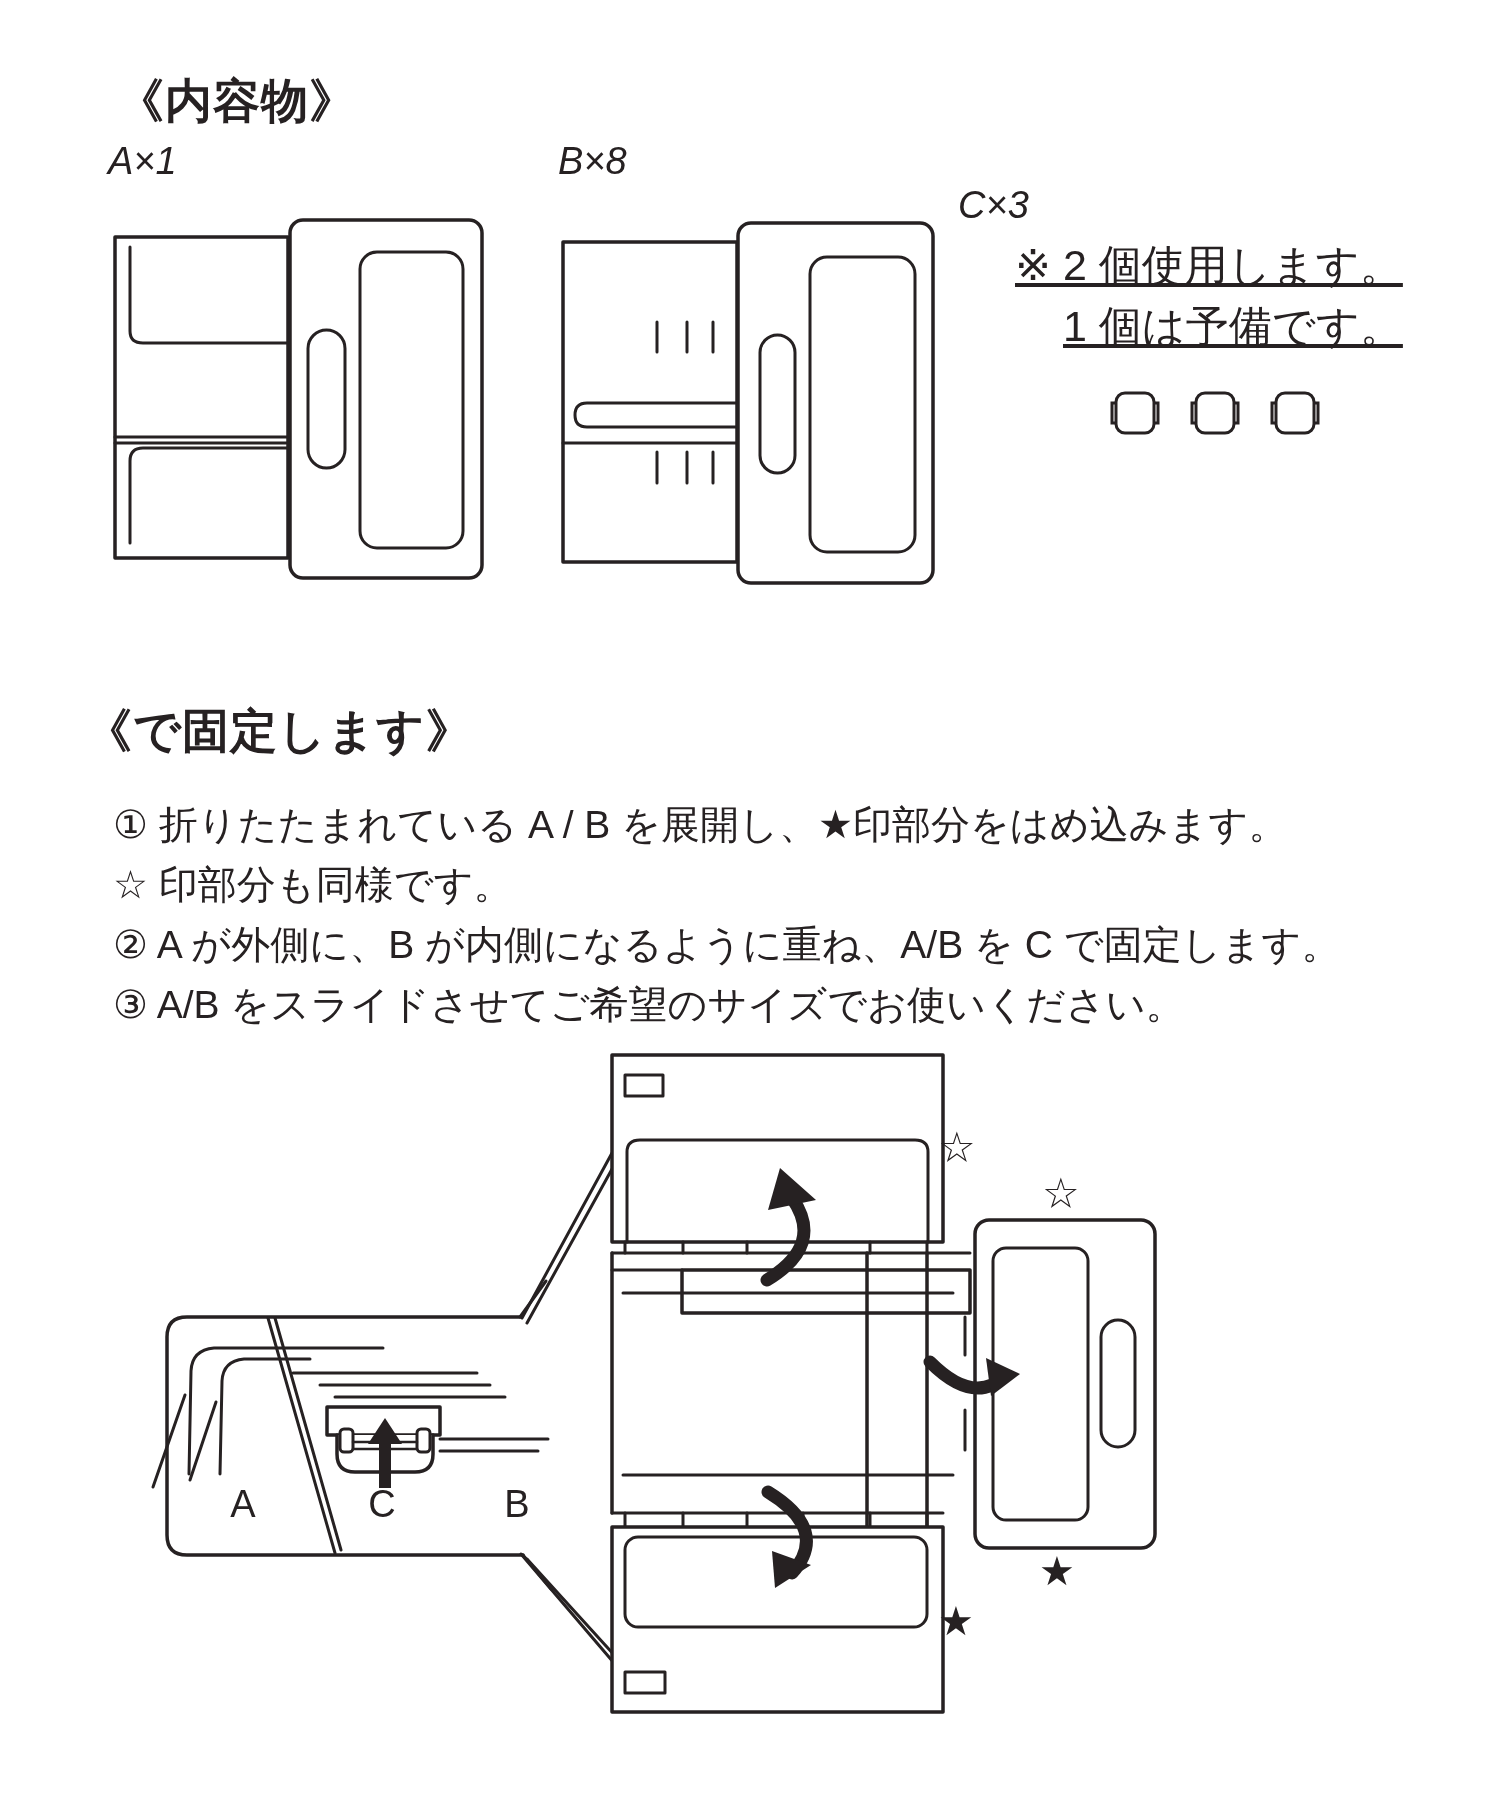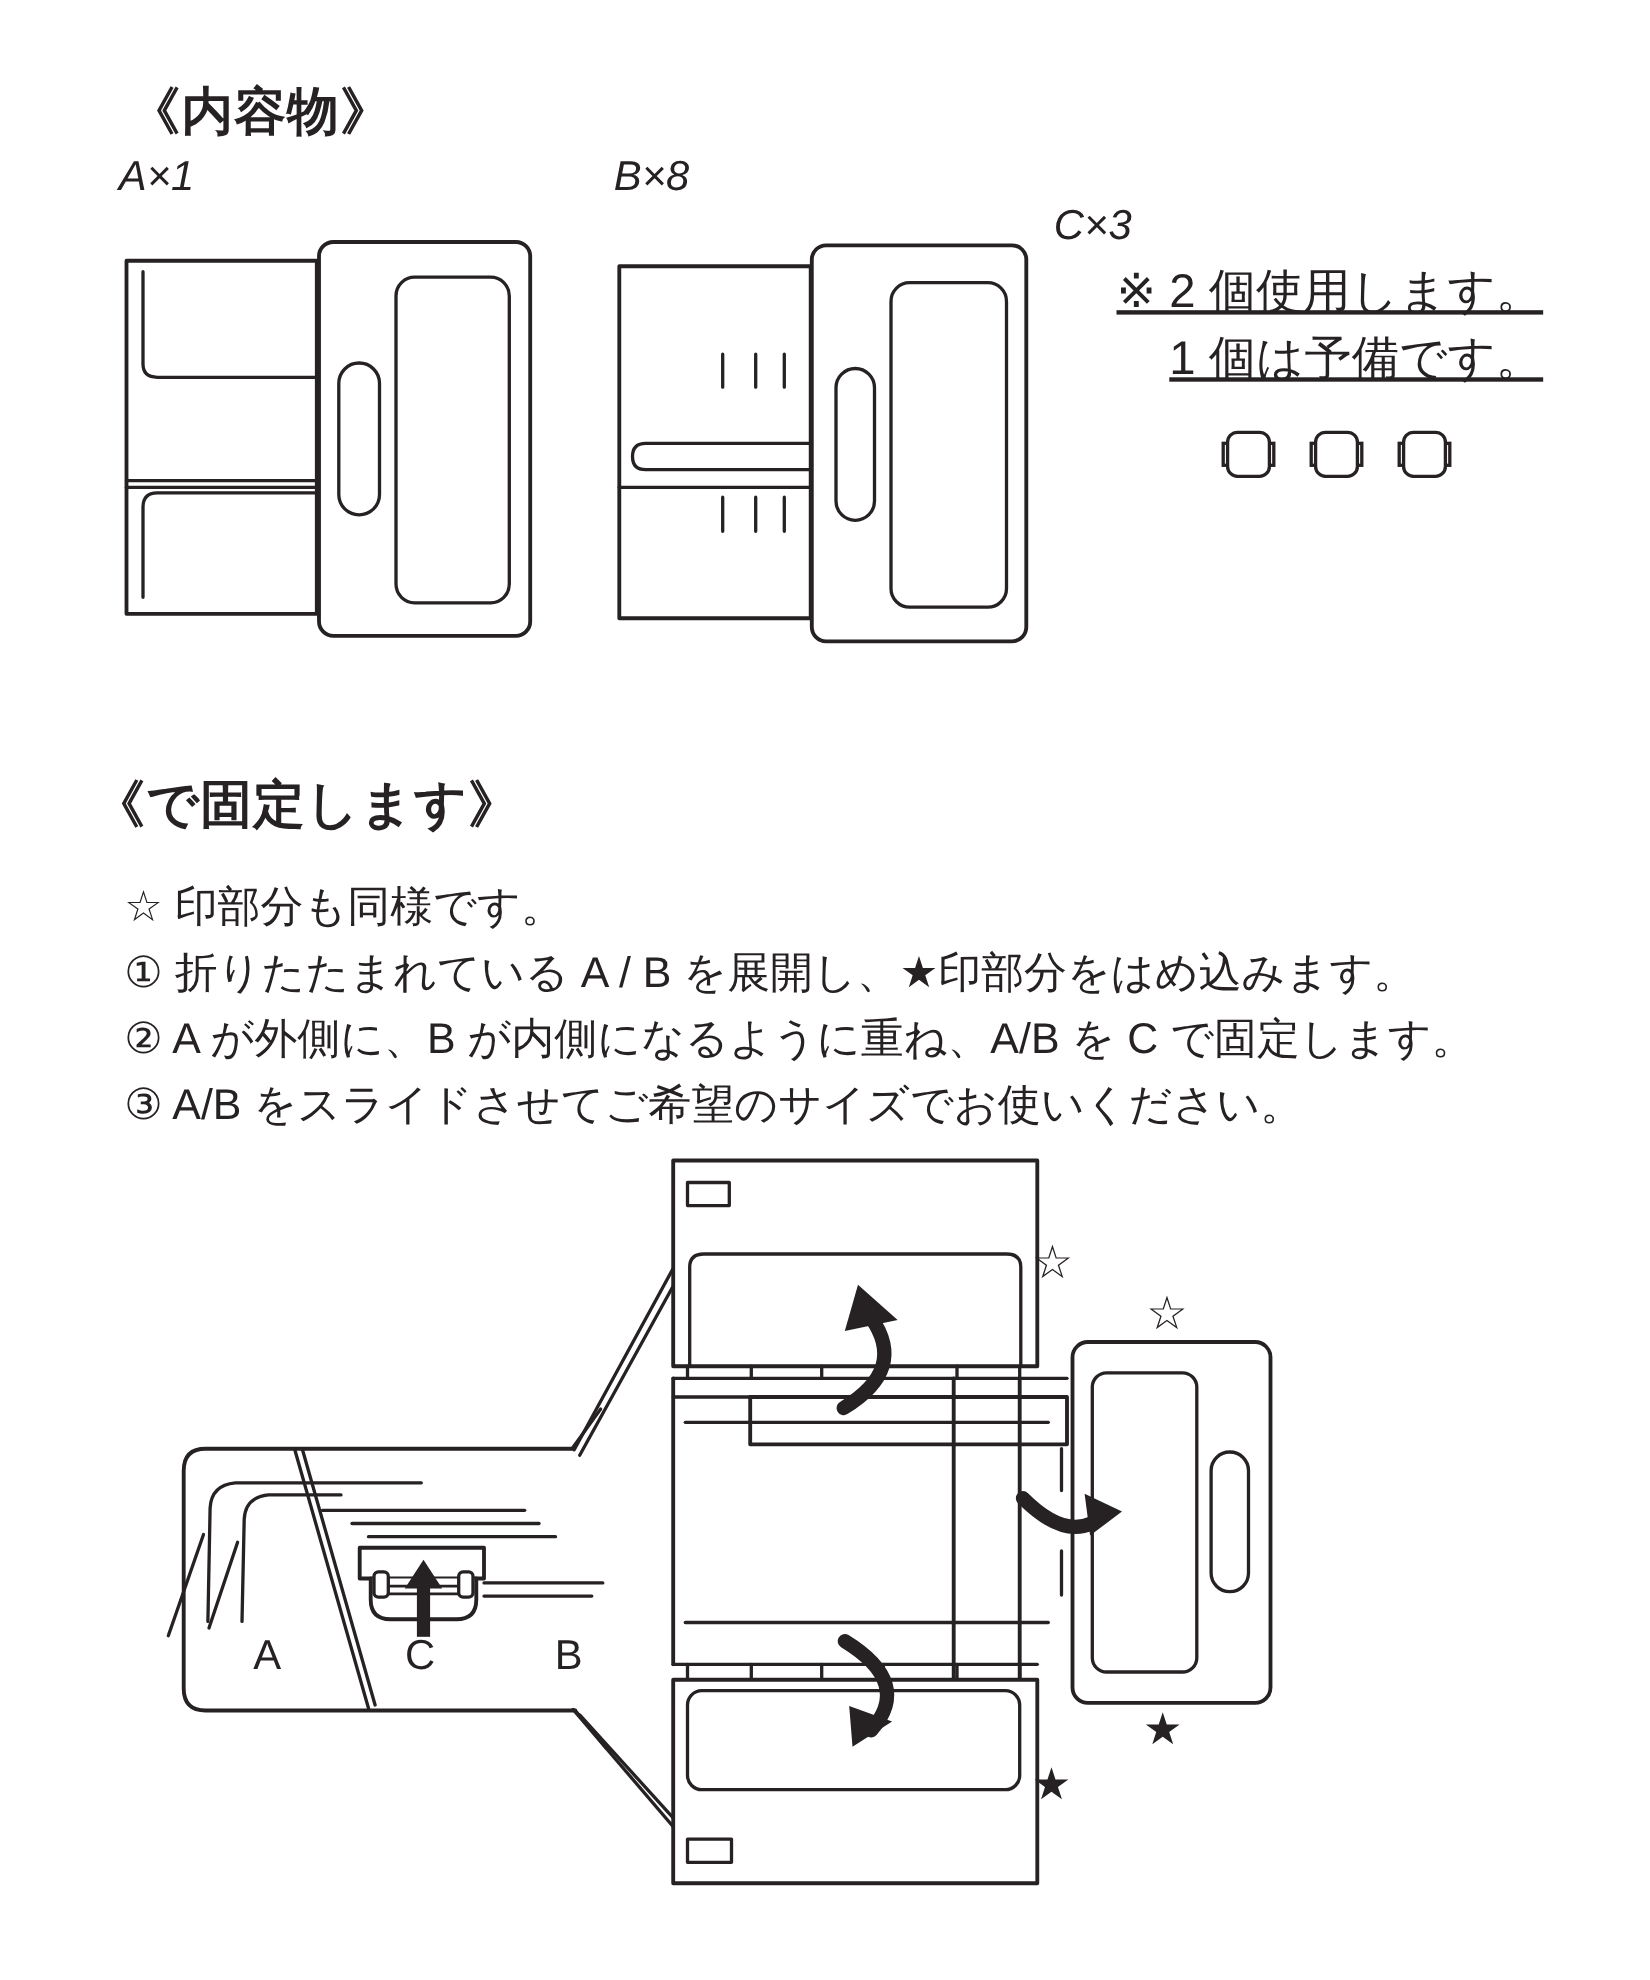--- a/index.html
+++ b/index.html
@@ -89,22 +89,22 @@
         <rect x="40" y="13" width="8" height="20"></rect>
       <rect x="6" y="3" width="38" height="40" rx="9" fill="#ffffff"></rect>
     </svg>
   </div>
 </section>
 
 <section>
   <h1 class="sec-heading abs" style="left:85px; top:700px;">《で固定します》</h1>
 
   <div class="steps abs" style="left:113px; top:795px;">
+    <div>① 折りたたまれている A / B を展開し、★印部分をはめ込みます。</div>
     <div>☆ 印部分も同様です。</div>
-    <div>① 折りたたまれている A / B を展開し、★印部分をはめ込みます。</div>
     <div>② A が外側に、B が内側になるように重ね、A/B を C で固定します。</div>
     <div>③ A/B をスライドさせてご希望のサイズでお使いください。</div>
   </div>
 
   <svg class="abs" style="left:130px; top:1040px;" width="1070" height="760" viewBox="0 0 1070 760" fill="none" stroke="#262122" stroke-width="3.5" stroke-linecap="round" stroke-linejoin="round">
 
     <g stroke-width="3">
       <path d="M 482,113 L 392,278"></path>
       <path d="M 487,120 L 397,283"></path>
       <path d="M 391,514 L 490,630"></path>

